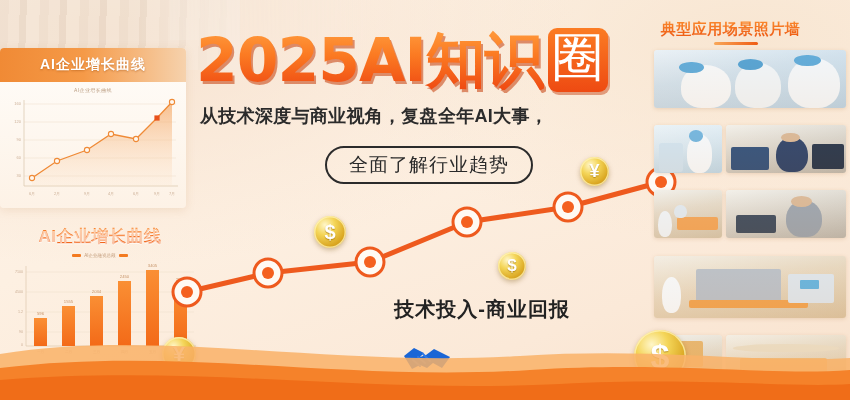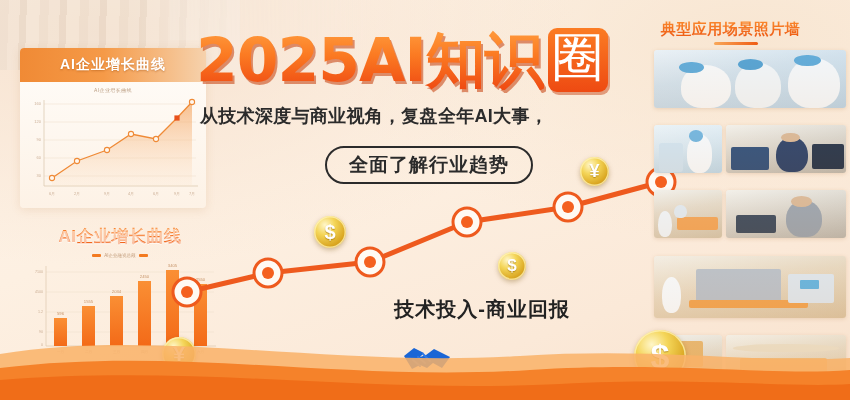--- a/index.html
+++ b/index.html
@@ -25,21 +25,21 @@
       linear-gradient(180deg,#f0ddc6,#e6d1b6);
   }
   .bg-photo.tm { left:170px; top:0; width:210px; height:40px;
     background:linear-gradient(180deg,#f6e9da,#fbf1e6);
     mask-image:linear-gradient(90deg,rgba(0,0,0,.6),rgba(0,0,0,0));
     -webkit-mask-image:linear-gradient(90deg,rgba(0,0,0,.6),rgba(0,0,0,0));
   }
 
   
   .card { position:absolute; border-radius:4px; overflow:hidden;
-    box-shadow:0 2px 10px rgba(180,120,60,.15);margin-left:20px; }
+    box-shadow:0 2px 10px rgba(180,120,60,.15); }
 
   .card-line { left:0px; top:48px; width:186px; height:160px;
     background:linear-gradient(180deg,#fffdfa 0%,#fdf2e6 100%); }
   .card-line .card-head {
     height:34px; width:100%;
     background:linear-gradient(90deg,#f08a35 0%,#f59a48 45%,#f6d2ad 100%);
     display:flex; align-items:center; justify-content:center;
   }
   .card-head-txt { color:#fff; font-size:14px; font-weight:bold; letter-spacing:1px;
     text-shadow:0 1px 2px rgba(150,70,10,.45); }
@@ -71,21 +71,21 @@
   .title-badge { display:inline-block; background:linear-gradient(180deg,#fb7c24,#ee4a12);
     color:#fff; border-radius:9px; padding:0 4px 5px 4px; margin-left:4px;
     filter:drop-shadow(2px 3px 0 rgba(196,60,10,.45)); font-size:52px; line-height:1.12;
     -webkit-text-fill-color:#fff; }
 
   .subtitle { position:absolute; left:200px; top:104px; width:480px;
     font-size:18px; font-weight:bold; color:#2b2b2b; letter-spacing:.3px;
     white-space:nowrap; }
   .pill { position:absolute; left:325px; top:146px;
     border:2.5px solid #2b2b2b; border-radius:22px; padding:4px 22px;
-    font-size:19px; font-weight:bold; color:#2b2b2b; letter-spacing:1px; }
+    font-size:19px; font-weight:normal; color:#2b2b2b; letter-spacing:1px; }
 
   .kicker { position:absolute; left:330px; top:296px; width:240px; text-align:right;
     font-size:20px; font-weight:bold; color:#222; letter-spacing:1px; }
 
   
   .wall-title { position:absolute; right:12px; top:20px; width:215px; text-align:center;
     font-size:15px; font-weight:bold; letter-spacing:.5px;
     background:linear-gradient(180deg,#fb8b2e,#ec5510); -webkit-background-clip:text;
     background-clip:text; color:transparent; }
   .wall-underline { position:absolute; right:92px; top:42px; width:44px; height:3px;

